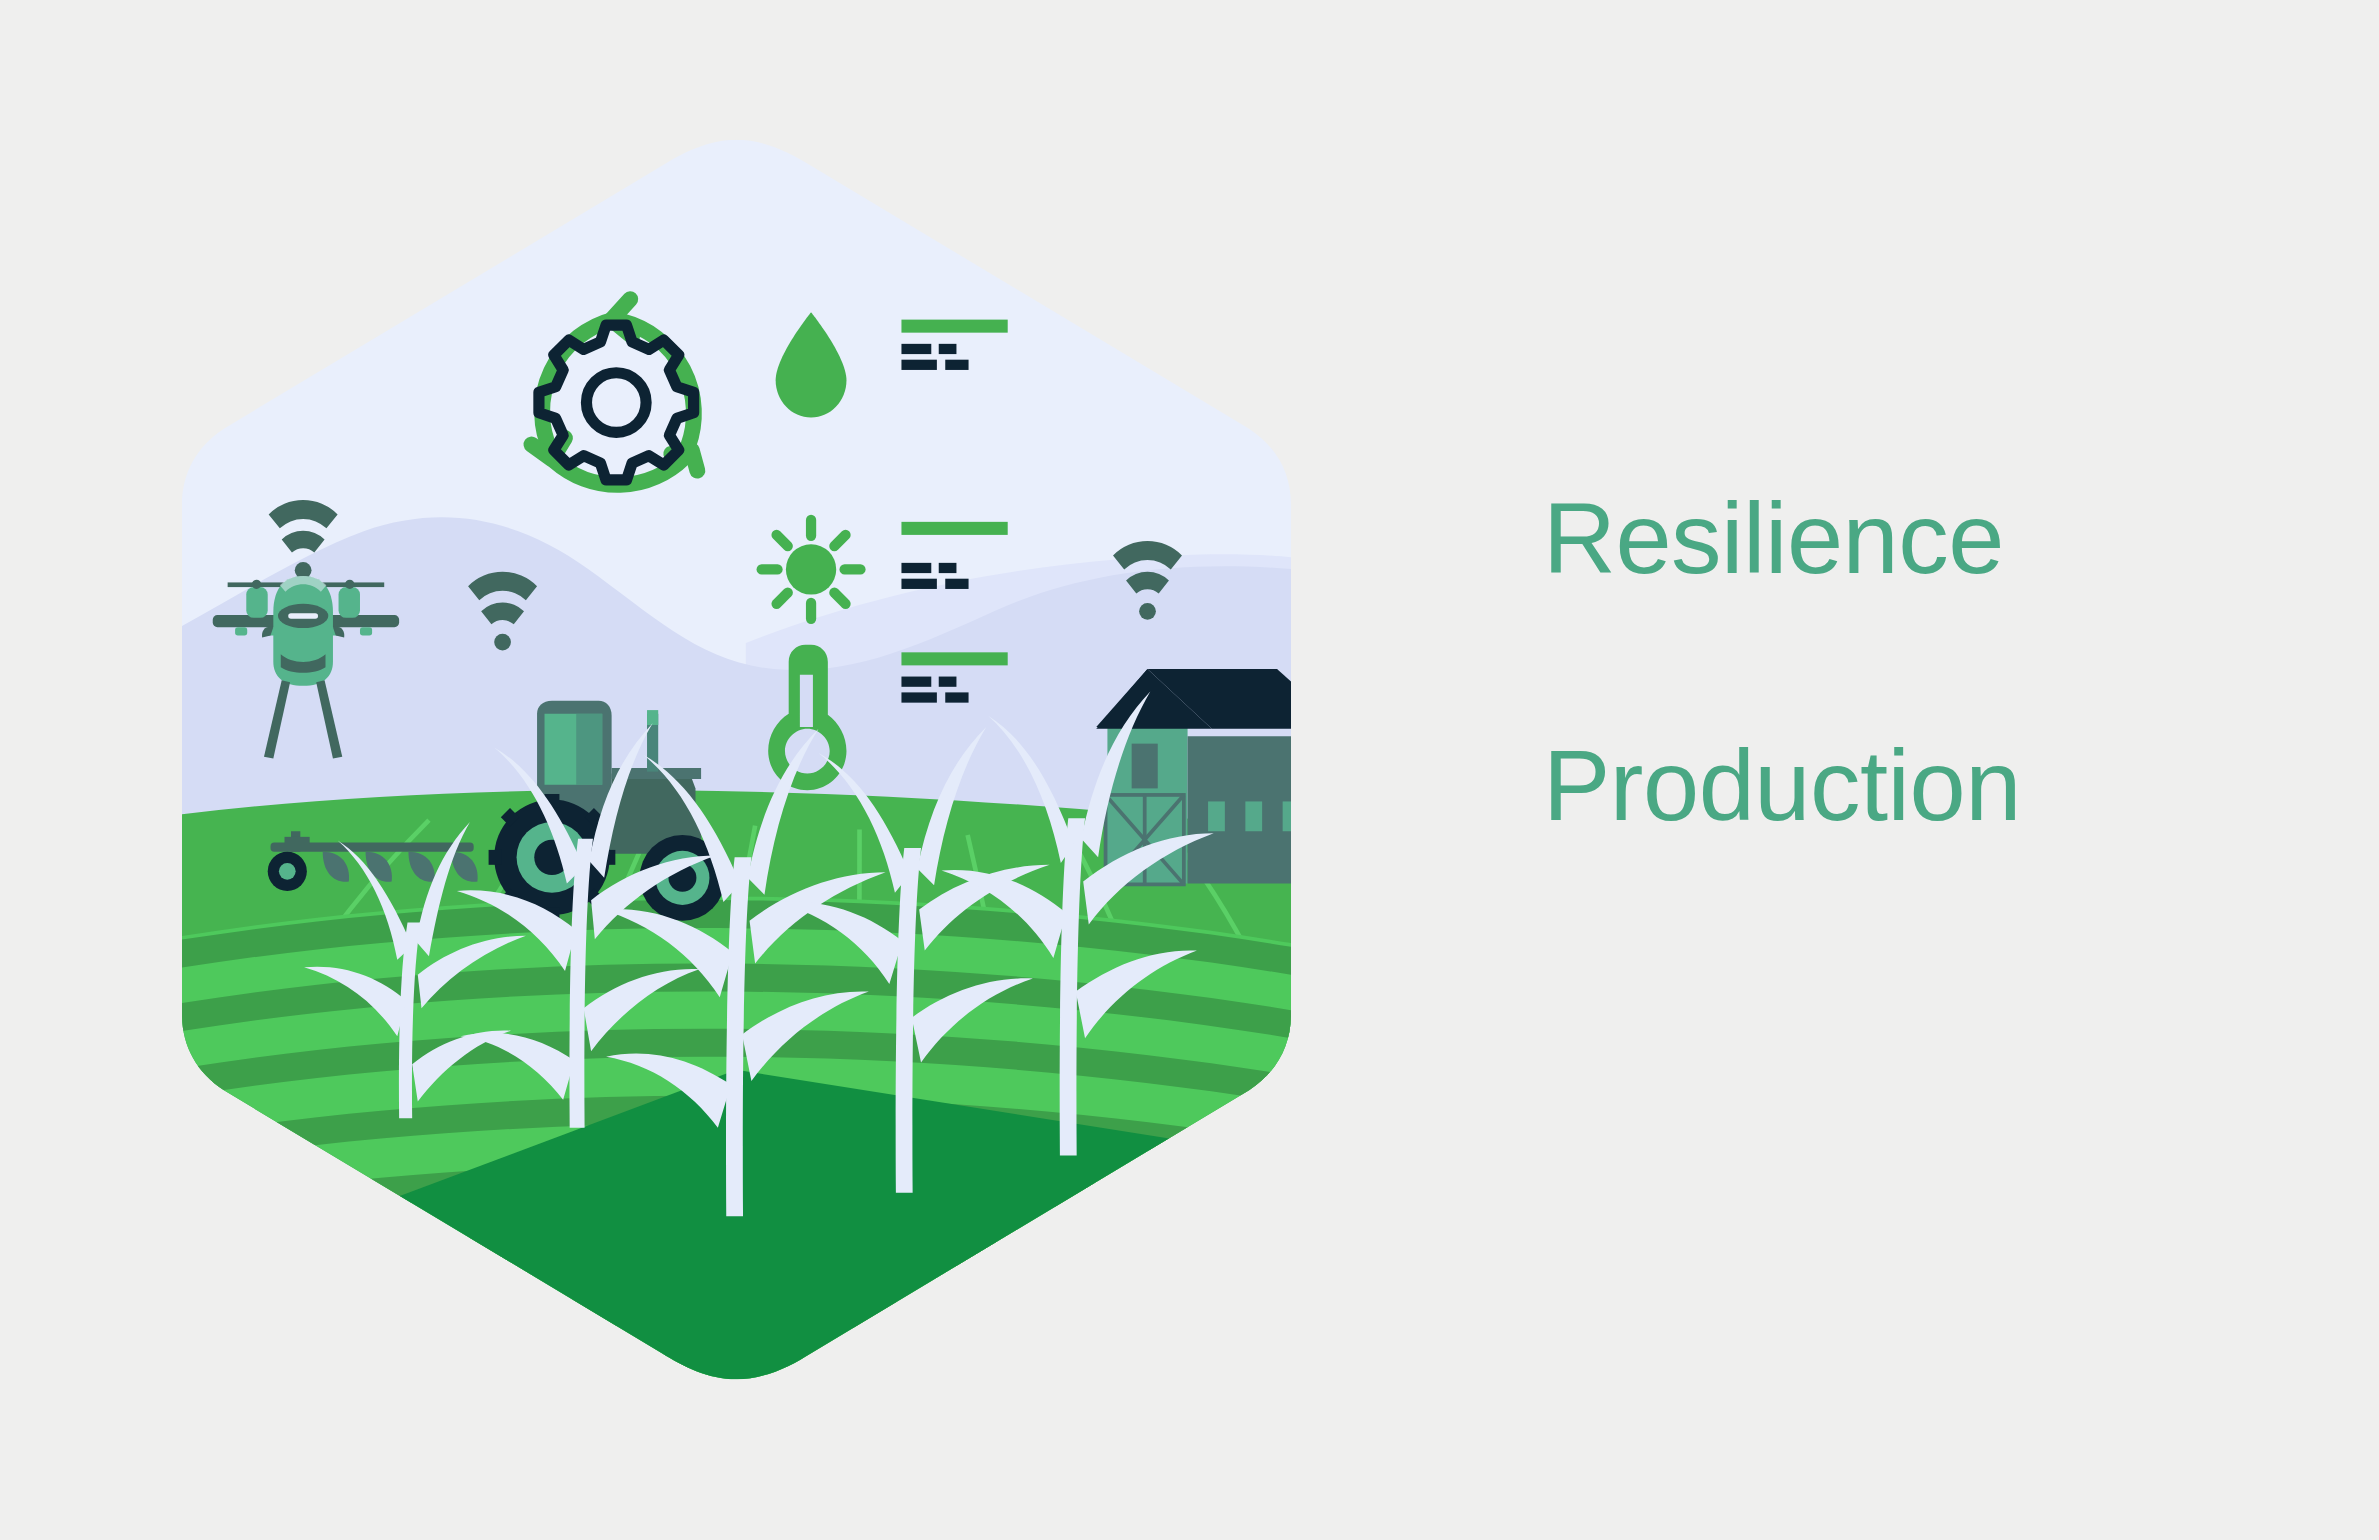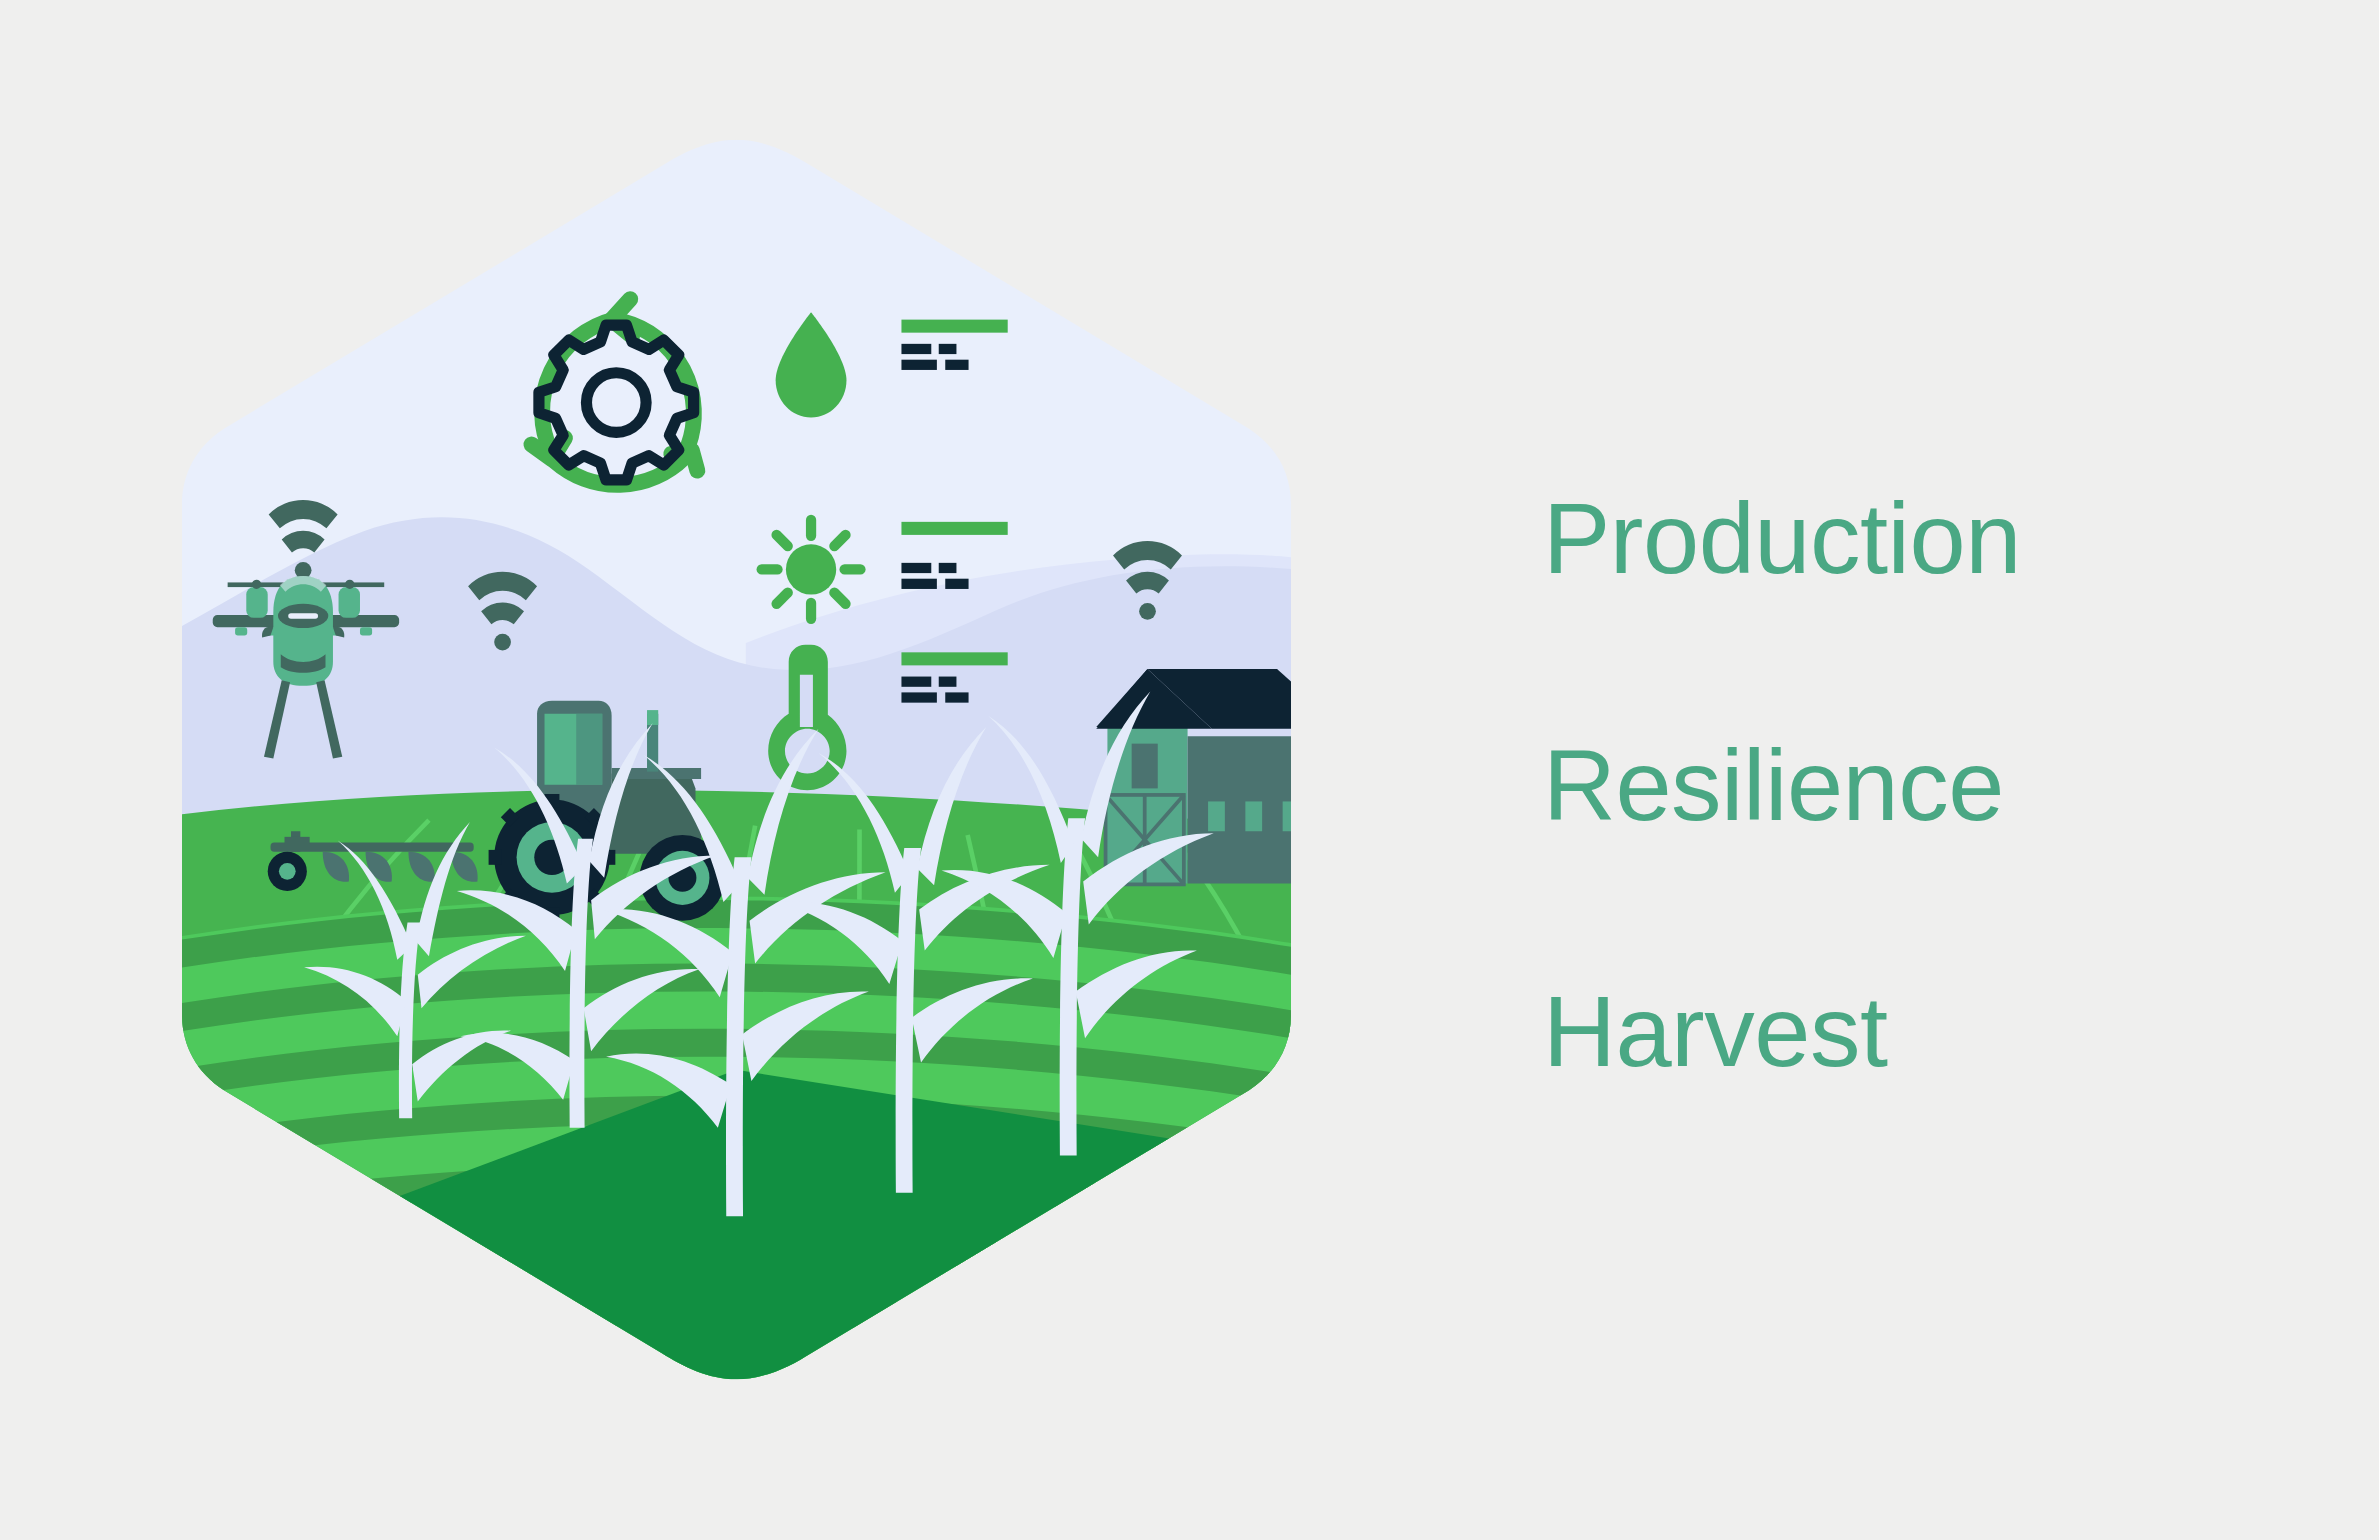--- a/index.html
+++ b/index.html
@@ -342,19 +342,18 @@
           <path d="M964 850 C 926 818 880 800 830 804 C 880 820 922 852 950 898 Z"></path>
           <path d="M974 934 C 1012 906 1058 888 1104 890 C 1056 908 1014 940 984 984 Z"></path>
         </g>
 
       </g>
 
     </svg>
   </div>
 
   <div class="headline">
+    <span class="headline-line">Resilience</span>
     <span class="headline-line">Production</span>
-    <span class="headline-line">Resilience</span>
-    <span class="headline-line">Harvest</span>
   </div>
 
 </div>
 
 
 </body></html>

